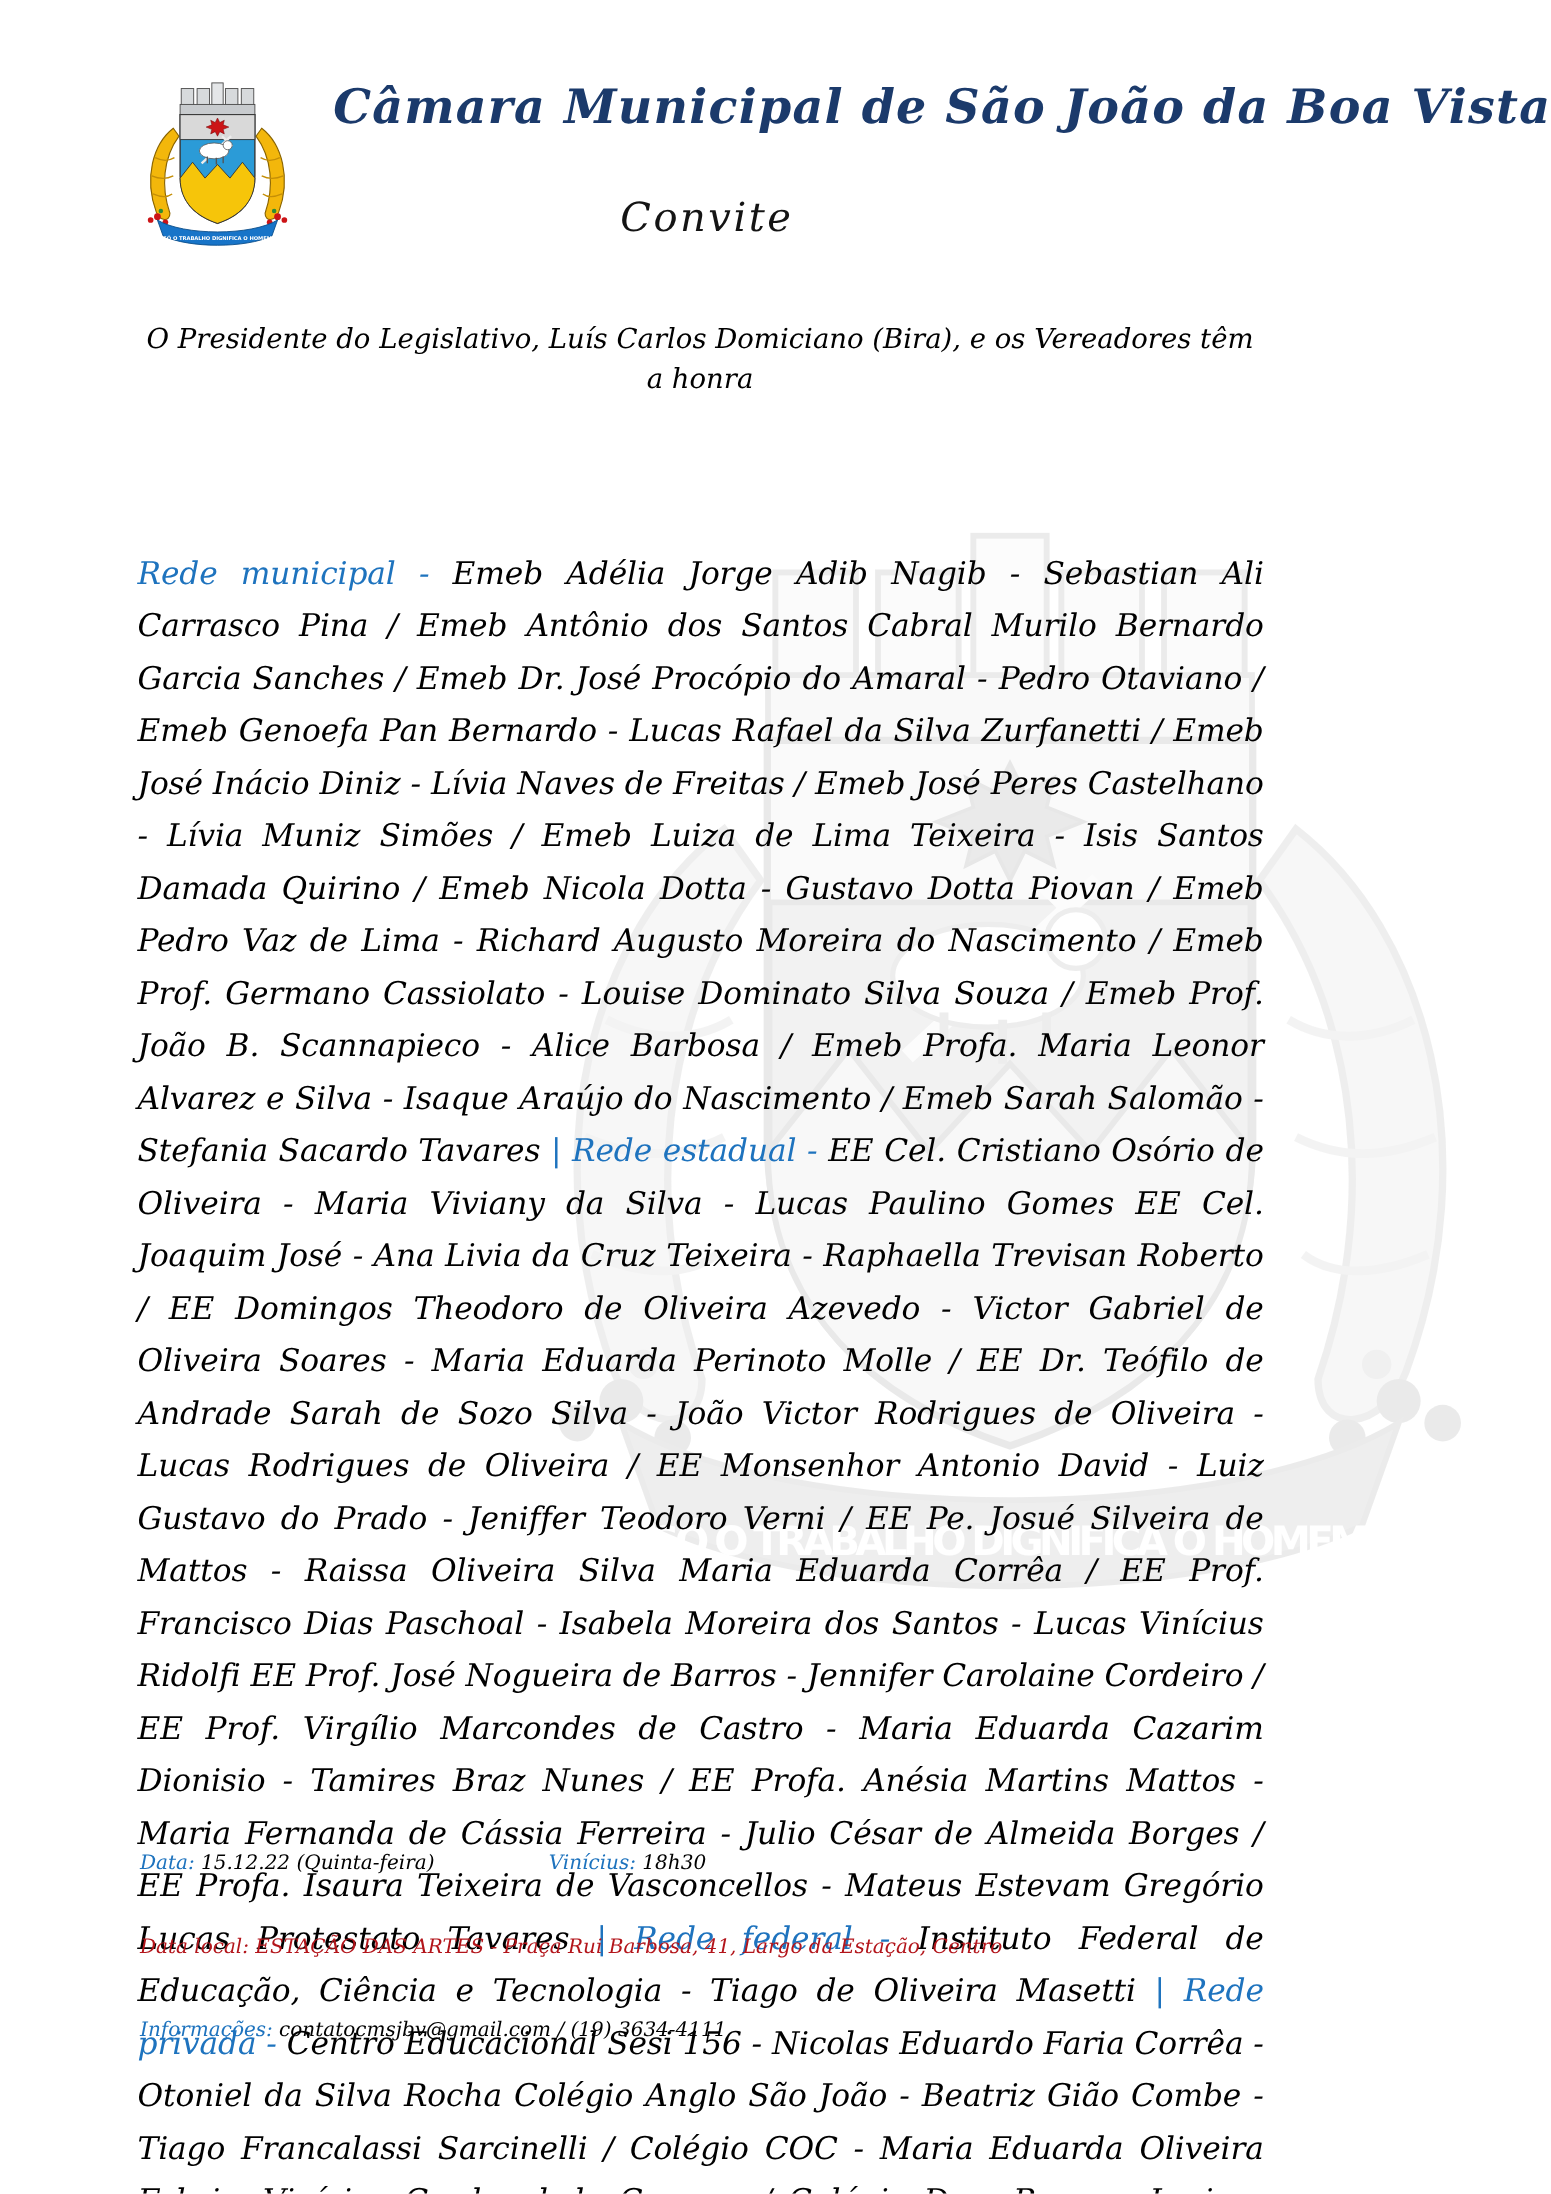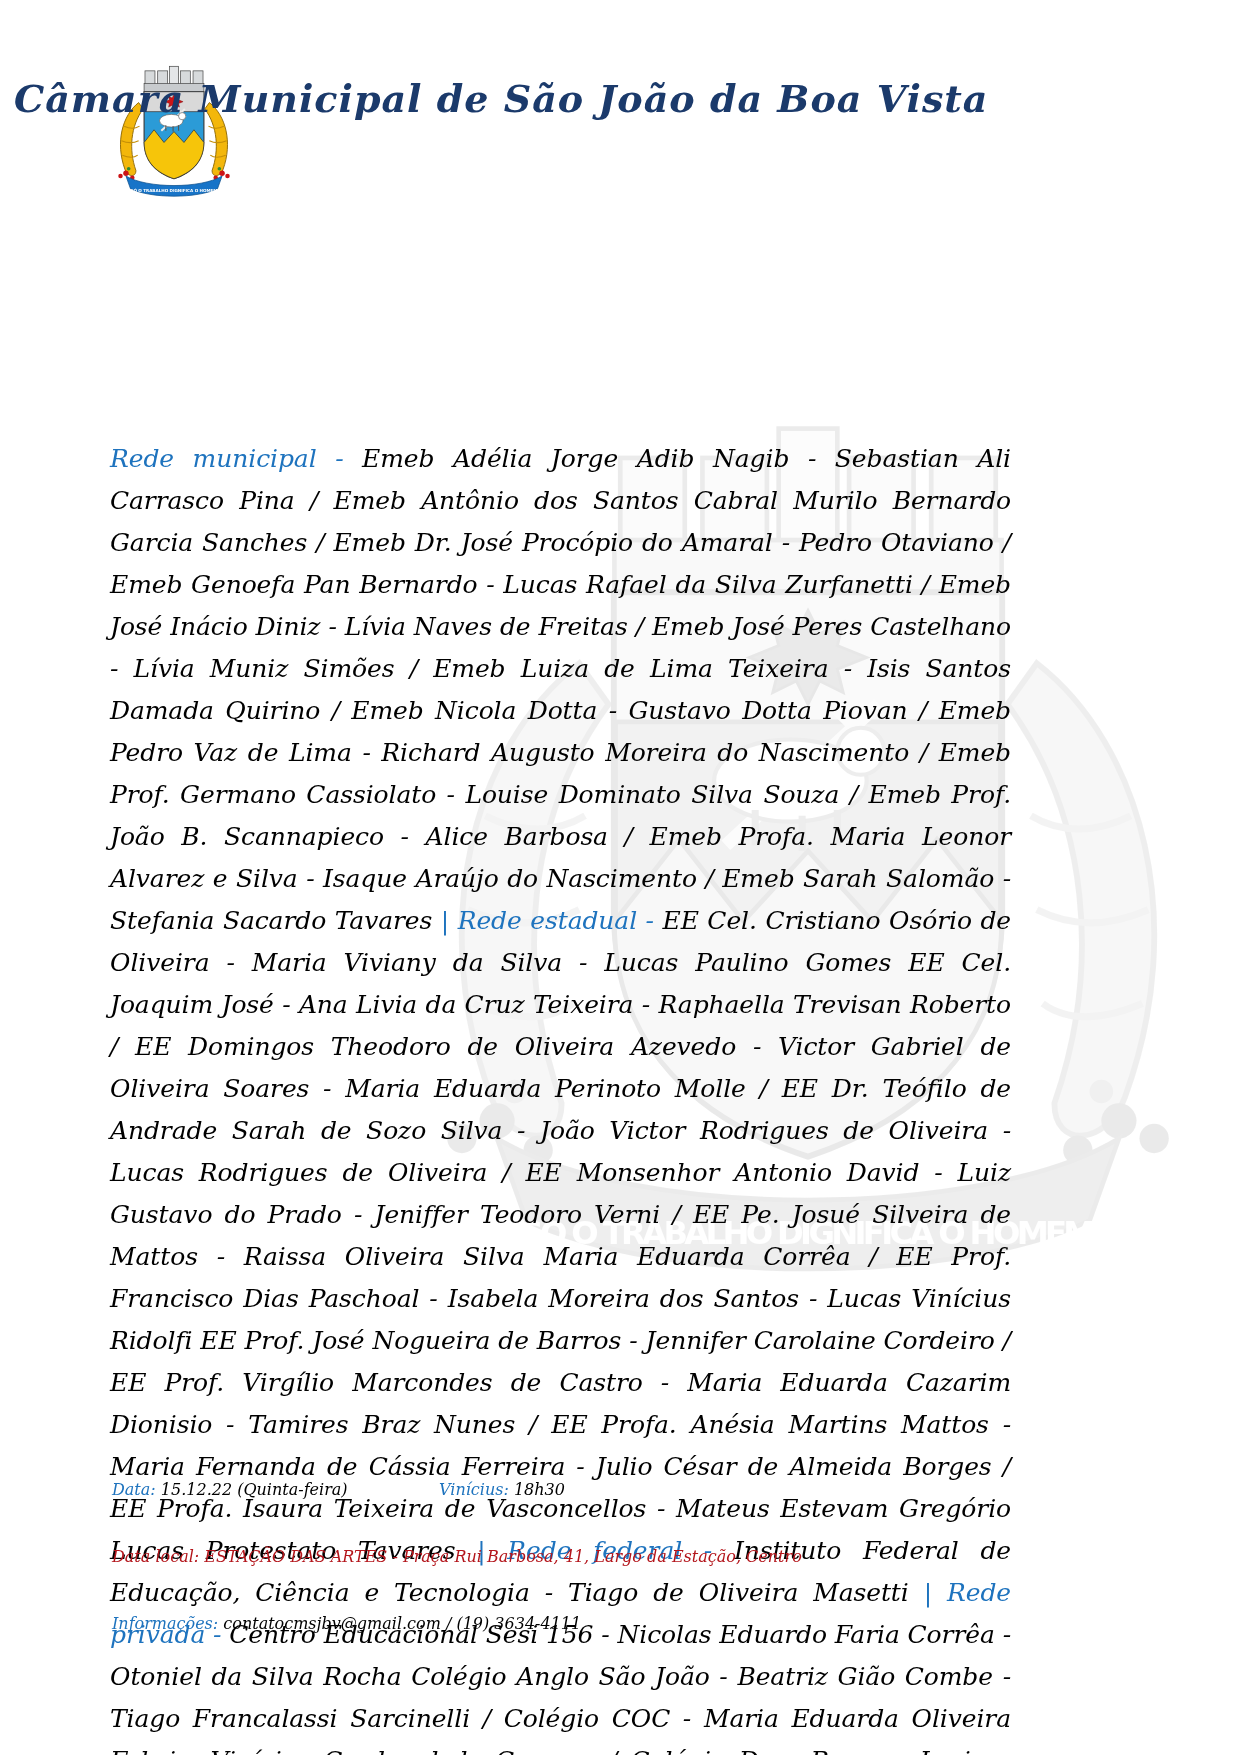--- a/index.html
+++ b/index.html
@@ -8,21 +8,21 @@
     font-family:"DejaVu Serif", serif; font-style:italic; color:#000;
   }
   
   .watermark{
     position:absolute; left:368px; top:323px; width:880px; pointer-events:none;
     opacity:0.10; filter:grayscale(100%);
   }
   
   .crest{ position:absolute; left:106px; top:50px; width:136px; }
   .doc-title{
-    position:absolute; left:0; right:0; top:62px; margin:14px; text-align:left;
+    position:absolute; left:0; right:0; top:62px; margin:0; text-align:right;
     font-size:38px; font-weight:bold; font-style:italic; color:var(--title-navy);
     letter-spacing:1px;
   }
   .convite{
     position:absolute; left:0; right:110px; top:155px; margin:0; text-align:center;
     font-size:32px; font-weight:normal; font-style:italic; color:#141414; letter-spacing:2px;
   }
   
   .intro{
     position:absolute; left:110px; width:900px; top:256px; text-align:center;
@@ -103,22 +103,24 @@
 
           <path d="M22,139 C45,153 105,153 128,139 L123,153 C100,164 50,164 27,153 Z" fill="#1774C8" stroke="#0d4f8b" stroke-width="0.8"></path>
         </g>
       </defs>
       <use href="#crest-art"></use>
       <text x="75" y="157" text-anchor="middle" font-size="4.6" font-family="DejaVu Sans, sans-serif" font-style="normal" font-weight="bold" fill="#ffffff" textLength="96">SÓ O TRABALHO DIGNIFICA O HOMEM</text>
     </svg>
   </div>
 
   <h1 class="doc-title">Câmara Municipal de São João da Boa Vista</h1>
+  <h2 class="convite">Convite</h2>
 
   <section class="intro">
+      <div><span>O Presidente do Legislativo, Luís Carlos Domiciano (Bira), e os Vereadores têm a honra</span></div>
     </section>
 
   <section class="body-list">
       <p><span class="blue">Rede municipal - </span><span>Emeb Adélia Jorge Adib Nagib - Sebastian Ali Carrasco Pina / Emeb Antônio dos Santos Cabral Murilo Bernardo Garcia Sanches / Emeb Dr. José Procópio do Amaral - Pedro Otaviano / Emeb Genoefa Pan Bernardo - Lucas Rafael da Silva Zurfanetti / Emeb José Inácio Diniz - Lívia Naves de Freitas / Emeb José Peres Castelhano - Lívia Muniz Simões / Emeb Luiza de Lima Teixeira - Isis Santos Damada Quirino / Emeb Nicola Dotta - Gustavo Dotta Piovan / Emeb Pedro Vaz de Lima - Richard Augusto Moreira do Nascimento / Emeb Prof. Germano Cassiolato - Louise Dominato Silva Souza / Emeb Prof. João B. Scannapieco - Alice Barbosa / Emeb Profa. Maria Leonor Alvarez e Silva - Isaque Araújo do Nascimento / Emeb Sarah Salomão - Stefania Sacardo Tavares </span><span class="blue">| Rede estadual - </span><span>EE Cel. Cristiano Osório de Oliveira - Maria Viviany da Silva - Lucas Paulino Gomes EE Cel. Joaquim José - Ana Livia da Cruz Teixeira - Raphaella Trevisan Roberto / EE Domingos Theodoro de Oliveira Azevedo - Victor Gabriel de Oliveira Soares - Maria Eduarda Perinoto Molle / EE Dr. Teófilo de Andrade Sarah de Sozo Silva - João Victor Rodrigues de Oliveira - Lucas Rodrigues de Oliveira / EE Monsenhor Antonio David - Luiz Gustavo do Prado - Jeniffer Teodoro Verni / EE Pe. Josué Silveira de Mattos - Raissa Oliveira Silva Maria Eduarda Corrêa / EE Prof. Francisco Dias Paschoal - Isabela Moreira dos Santos - Lucas Vinícius Ridolfi EE Prof. José Nogueira de Barros - Jennifer Carolaine Cordeiro / EE Prof. Virgílio Marcondes de Castro - Maria Eduarda Cazarim Dionisio - Tamires Braz Nunes / EE Profa. Anésia Martins Mattos - Maria Fernanda de Cássia Ferreira - Julio César de Almeida Borges / EE Profa. Isaura Teixeira de Vasconcellos - Mateus Estevam Gregório Lucas Protestato Tavares </span><span class="blue">| Rede federal - </span><span>Instituto Federal de Educação, Ciência e Tecnologia - Tiago de Oliveira Masetti </span><span class="blue">| Rede privada - </span><span>Centro Educacional Sesi 156 - Nicolas Eduardo Faria Corrêa - Otoniel da Silva Rocha Colégio Anglo São João - Beatriz Gião Combe - Tiago Francalassi Sarcinelli / Colégio COC - Maria Eduarda Oliveira Fabri - Vinícius Cardenal de Campos / Colégio Dom Bosco - Larissa Helena Parreira Salaar / Colégio El Shadai Gabriel Enrique Albano Cardoso / Colégio Experimental Integrado - Iris Fonseca Simão da Costa - Lucas Rodrigues Olmedo / Colégio Externato - Luis Felippe Simioni Dominato Euclides - Ana Julia Bassi Zazini / Colégio Santo Expedito - Gabriela Anselmo Ferreira</span></p>
     </section>
 
   <section class="details">
     <div class="detail-row">
       <span class="lbl">Data:</span>
       <span class="val">15.12.22 (Quinta-feira)</span>

